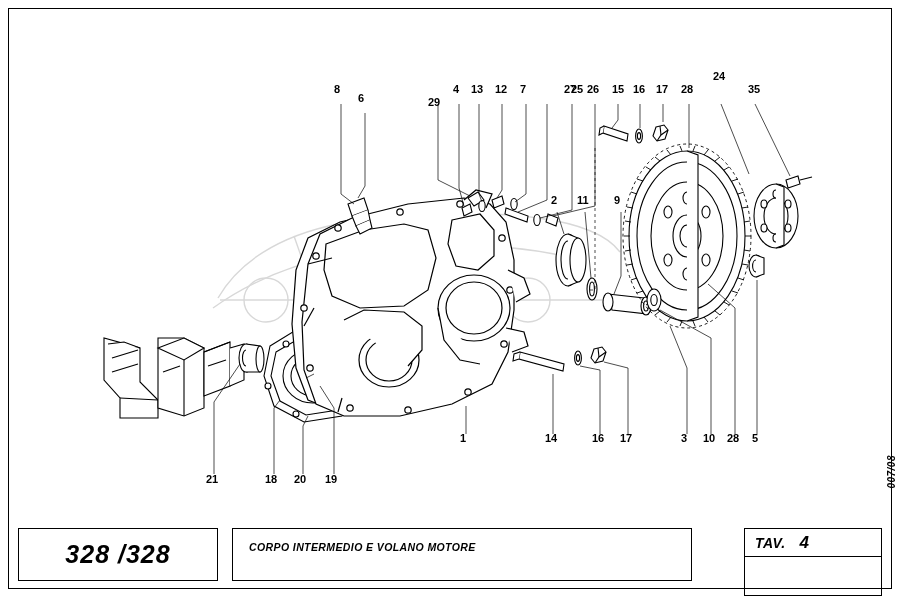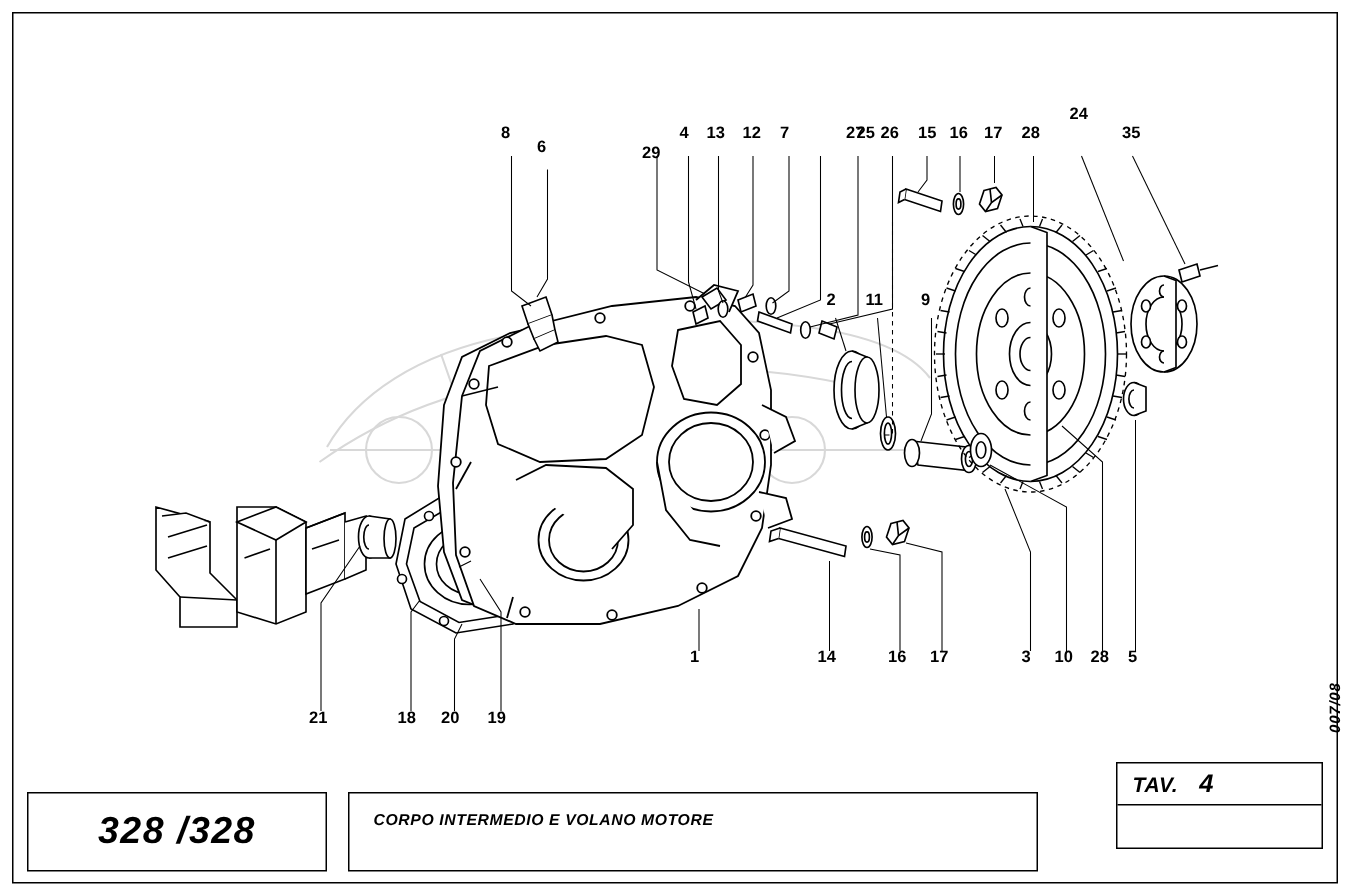--- a/index.html
+++ b/index.html
@@ -82,23 +82,23 @@
   .desc-line {
     font-family: "Liberation Sans", sans-serif;
     font-style: italic;
     font-weight: bold;
     font-size: 10.5px;
     letter-spacing: 0.4px;
     line-height: 19px;
   }
   .tb-tav {
     left: 744px;
-    top: 508px;
+    top: 528px;
     width: 138px;
-    height: 58px;
+    height: 68px;
   }
   .tav-top {
     height: 28px;
     border-bottom: 1.5px solid #000;
     display: flex;
     align-items: center;
     padding-left: 10px;
     box-sizing: border-box;
   }
   .tav-label {

